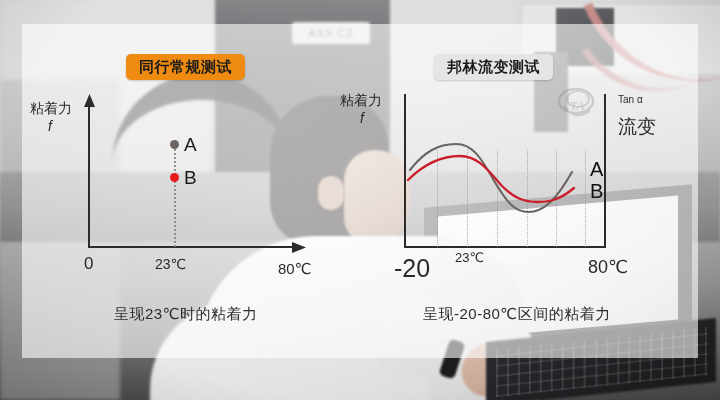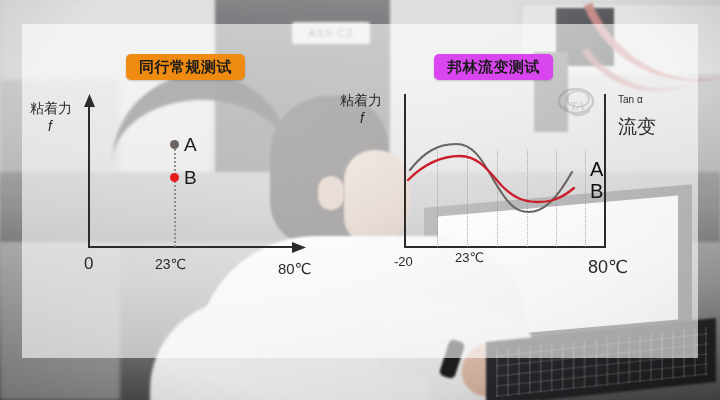--- a/index.html
+++ b/index.html
@@ -297,23 +297,24 @@
     <div class="pt" style="left:170px; top:140px; background:#6b6461;"></div>
     <div class="pt-label" style="left:184px; top:134px;">A</div>
 
     <div class="pt" style="left:170px; top:173px; background:#e51b1b;"></div>
     <div class="pt-label" style="left:184px; top:167px;">B</div>
 
     <div class="tick-label" style="left:84px; top:254px; font-size:17px;">0</div>
     <div class="tick-label" style="left:155px; top:256px; font-size:14px;">23℃</div>
     <div class="tick-label" style="left:278px; top:260px; font-size:15px;">80℃</div>
 
+    <div class="caption" style="left:114px; top:305px;">呈现23℃时的粘着力</div>
   </div>
 
-  <div class="badge" id="badge-right" style="background:#d946ef;text-align:center;">邦林流变测试</div>
+  <div class="badge" id="badge-right" style="background:#e5e5e5;text-align:center;">邦林流变测试</div>
 
   <div class="chart" style="left:0; top:0; width:720px; height:400px;">
 
     <div class="axis-label ylab-main" style="left:340px; top:92px;">粘着力</div>
     <div class="axis-label ylab-sub" style="left:360px; top:110px;">f</div>
 
     <div class="axis-label" style="left:618px; top:94px; font-size:10px;">Tan α</div>
     <div class="axis-label" style="left:618px; top:114px; font-size:19px;">流变</div>
 
     <div class="axis-line" style="left:404px; top:94px; width:2px; height:154px;"></div>
@@ -339,19 +340,20 @@
       <path d="M 6,76 C 20,58 34,50 52,50 C 70,50 78,66 92,90 C 104,110 112,118 124,118
                C 140,118 152,106 168,78" fill="none" stroke="#6b6461" stroke-width="2.1" stroke-linecap="round"></path>
 
       <path d="M 4,86 C 20,70 36,62 56,62 C 74,62 84,76 98,92 C 110,104 120,108 134,108
                C 148,108 158,104 170,94" fill="none" stroke="#cc1d2a" stroke-width="2.3" stroke-linecap="round"></path>
     </svg>
 
     <div class="curve-label" style="left:590px; top:158px;">A</div>
     <div class="curve-label" style="left:590px; top:180px;">B</div>
 
-    <div class="tick-label" style="left:394px; top:254px; font-size:13px;">-20</div>
+    <div class="tick-label" style="left:394px; top:254px; font-size:25px;">-20</div>
     <div class="tick-label" style="left:455px; top:250px; font-size:13px;">23℃</div>
     <div class="tick-label" style="left:588px; top:256px; font-size:18px;">80℃</div>
 
+    <div class="caption" style="left:423px; top:305px;">呈现-20-80℃区间的粘着力</div>
   </div>
 
 </div>
 
 </body></html>

